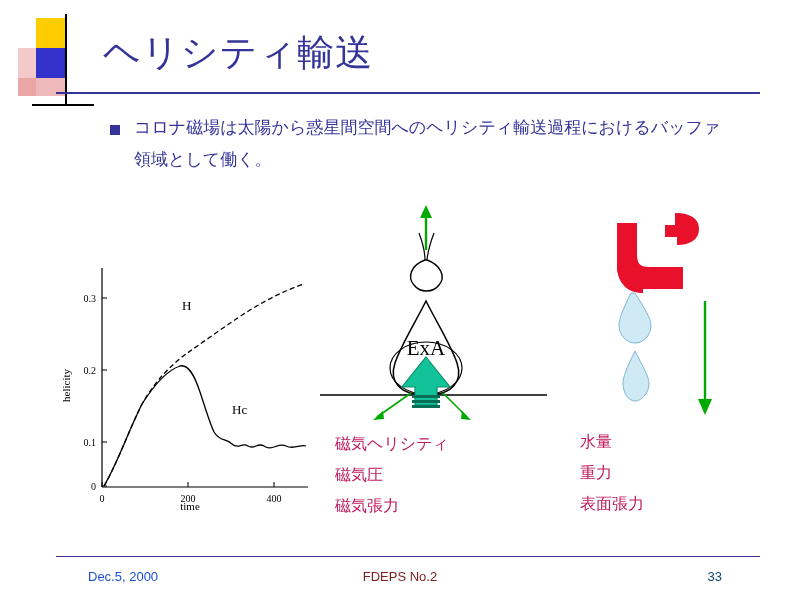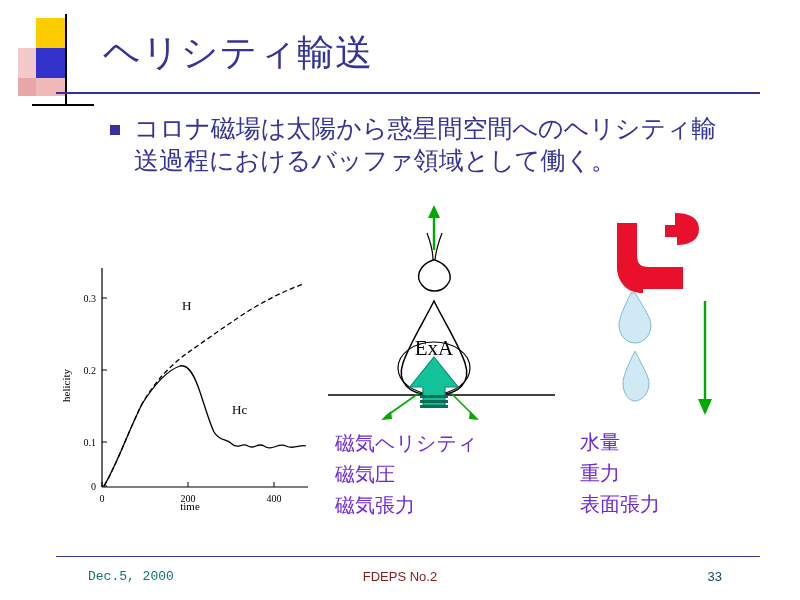--- a/index.html
+++ b/index.html
@@ -83,80 +83,79 @@
   }
   .bullet-marker {
     width: 10px;
     height: 10px;
     background: #333399;
     margin-top: 13px;
     margin-right: 14px;
     flex: 0 0 auto;
   }
   .bullet-text {
-    font-size: 25px;
+    font-size: 17px;
     line-height: 32px;
     color: #333399;
   }
 
   
   .graph-wrap {
     position: absolute;
     left: 60px;
     top: 262px;
     width: 260px;
     height: 255px;
   }
   .graph-svg { display: block; }
 
   
   .mid-wrap {
     position: absolute;
-    left: 323px;
+    left: 315px;
     top: 205px;
     width: 250px;
     height: 215px;
   }
 
   
   .fau-wrap {
     position: absolute;
     left: 565px;
     top: 205px;
     width: 190px;
     height: 215px;
   }
 
   
   .cap {
     position: absolute;
-    font-size: 20px;
+    font-size: 16px;
     line-height: 31px;
-    color: #6d28d9;
+    color: #be185d;
     white-space: pre-line;
   }
   .cap-left { left: 335px; top: 428px; }
   .cap-right { left: 580px; top: 428px; font-family: Liberation Mono, monospace; }
 
   
   .footer-rule {
     position: absolute;
     left: 56px;
     top: 556px;
     width: 704px;
     height: 1px;
     background: #333399;
   }
   .footer-date {
     position: absolute;
     left: 88px;
     top: 569px;
     font-size: 13px;
-    color: #0f766e;
-    font-family: Liberation Mono, monospace;
+    color: #1d4ed8;
   }
   .footer-center {
     position: absolute;
     left: 0;
     top: 569px;
     width: 800px;
     text-align: center;
     font-size: 13px;
     color: #7f1d1d;
   }

